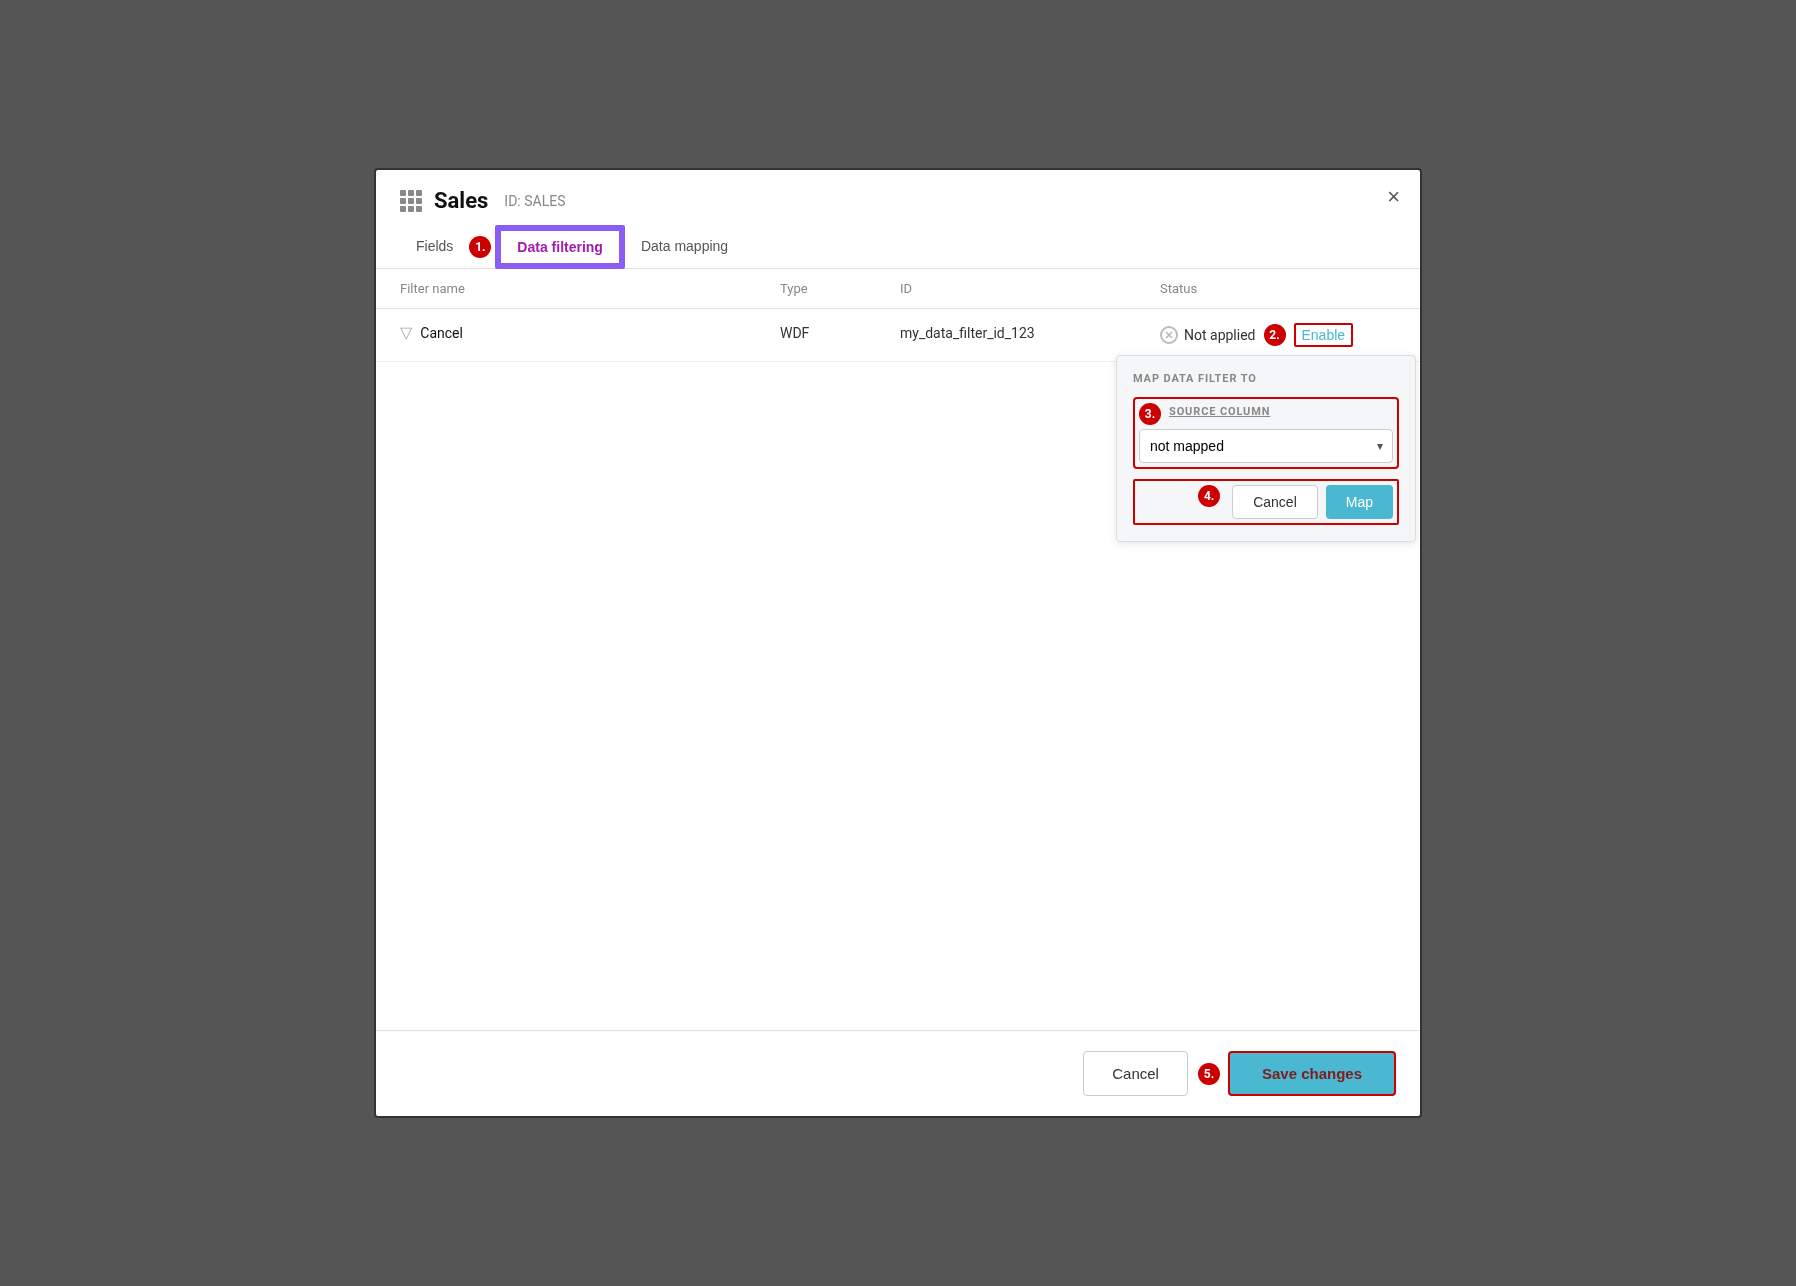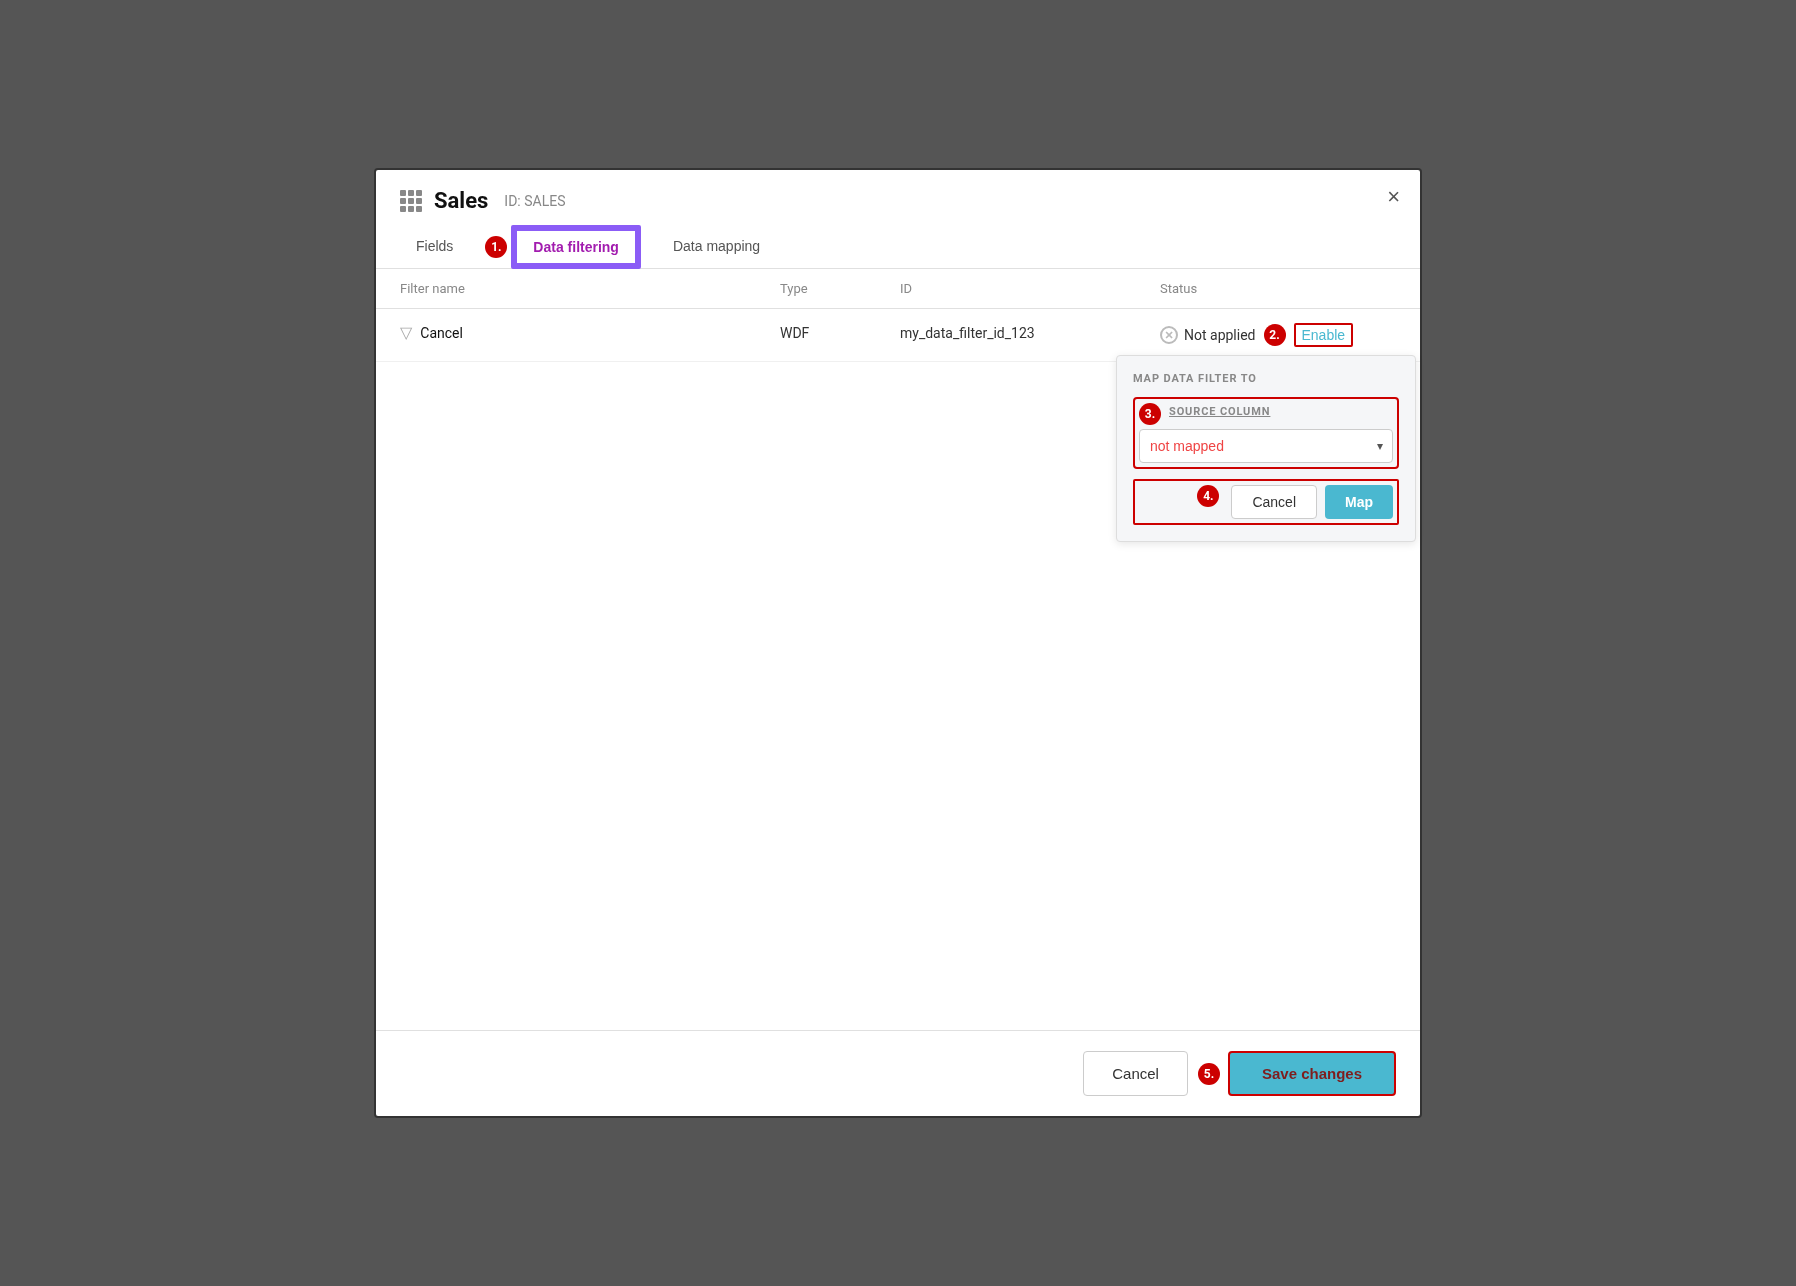--- a/index.html
+++ b/index.html
@@ -56,21 +56,21 @@
       border: none;
       font-size: 22px;
       cursor: pointer;
       color: #555;
       line-height: 1;
     }
     .tabs {
       display: flex;
       align-items: center;
       padding: 12px 24px 0 24px;
-      gap: 16px;
+      gap: 0;
       border-bottom: 1px solid #e0e0e0;
     }
     .tab {
       padding: 8px 16px;
       font-size: 14px;
       color: #555;
       cursor: pointer;
       border: none;
       background: none;
       border-bottom: 3px solid transparent;
@@ -188,21 +188,21 @@
     }
     .select-wrapper {
       position: relative;
     }
     .map-select {
       width: 100%;
       padding: 8px 32px 8px 10px;
       border: 1px solid #ccc;
       border-radius: 4px;
       font-size: 14px;
-      color: #ef4444;
+      color: #000000;
       background: #fff;
       appearance: none;
       cursor: pointer;
     }
     .select-arrow {
       position: absolute;
       right: 10px;
       top: 50%;
       transform: translateY(-50%);
       color: #555;
@@ -227,21 +227,21 @@
       color: #333;
     }
     .map-btn {
       padding: 8px 20px;
       border: none;
       border-radius: 4px;
       background: #4ab8d0;
       color: #fff;
       font-size: 14px;
       cursor: pointer;
-      font-weight: 700;
+      font-weight: 400;
     }
     .modal-footer {
       margin-top: auto;
       padding: 20px 24px;
       display: flex;
       justify-content: flex-end;
       gap: 10px;
       border-top: 1px solid #e0e0e0;
     }
     .footer-cancel {

